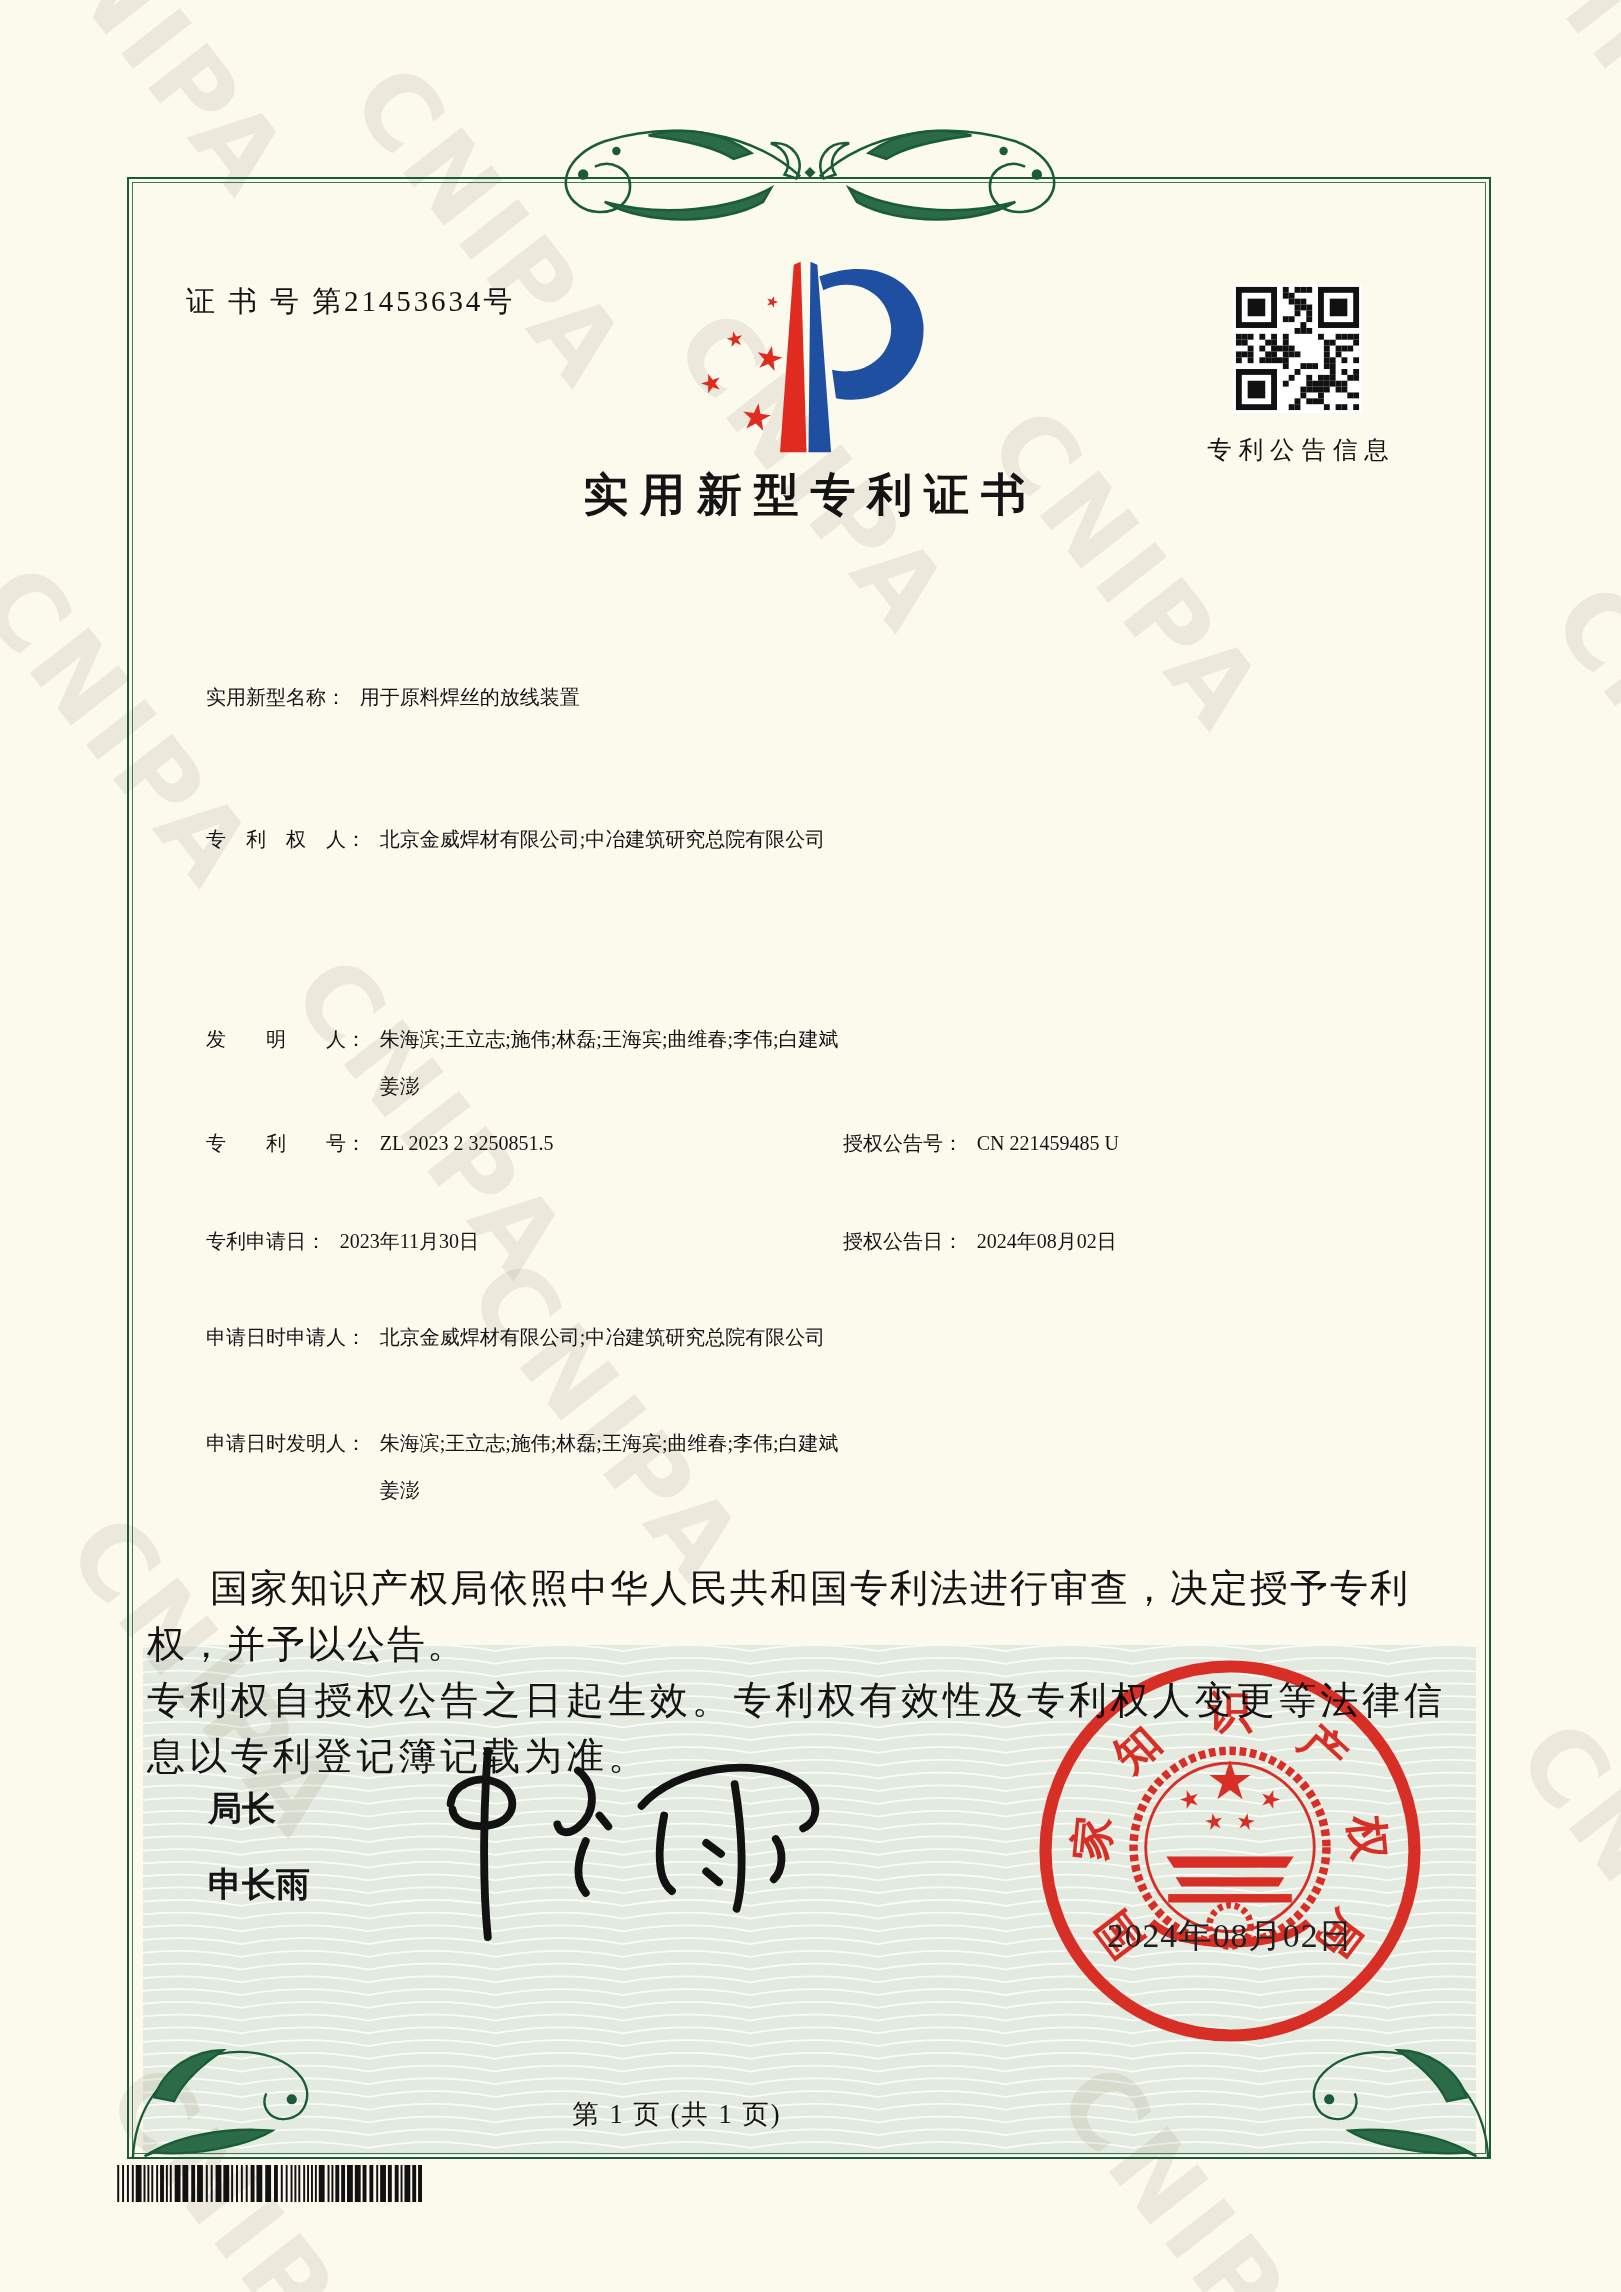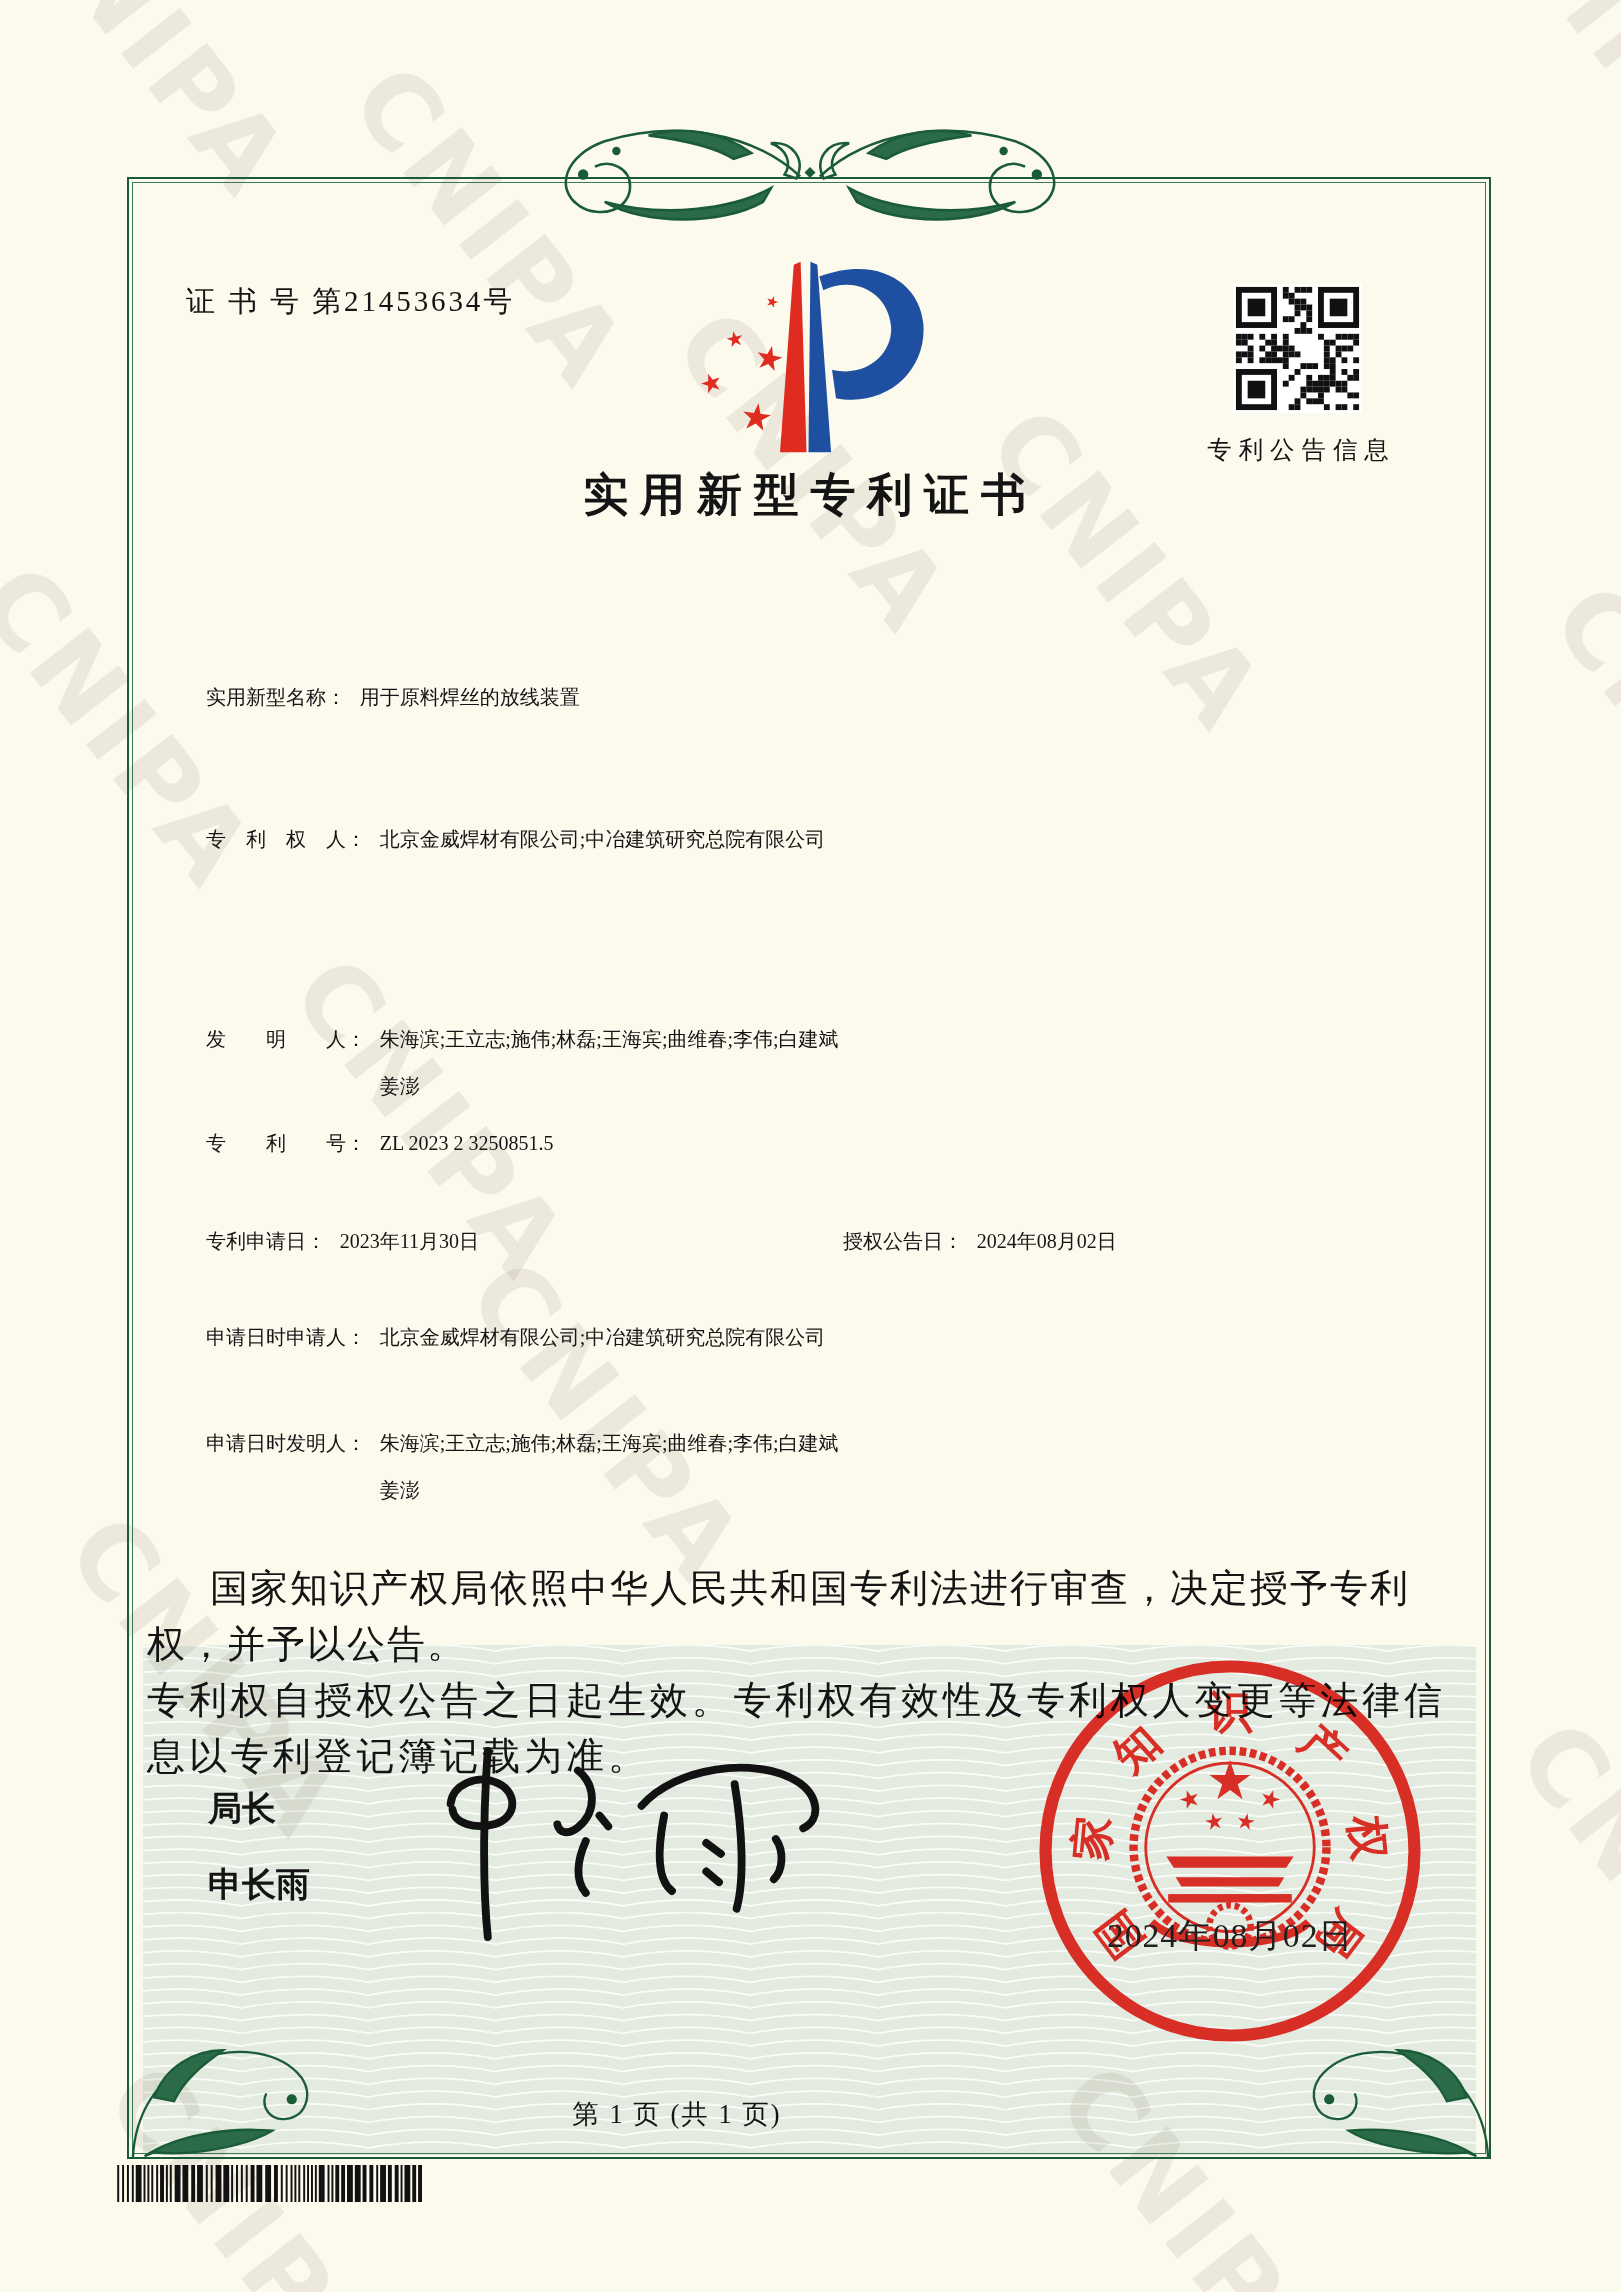--- a/index.html
+++ b/index.html
@@ -309,20 +309,21 @@
       <span class="lbl">专　利　权　人：</span><span class="val">北京金威焊材有限公司;中冶建筑研究总院有限公司</span>
     </div>
 
 
     <div class="row" style="top:1016px">
       <span class="lbl">发　　明　　人：</span><span class="val"><span>朱海滨;王立志;施伟;林磊;王海宾;曲维春;李伟;白建斌</span><br><span>姜澎</span></span>
     </div>
 
     <div class="row" style="top:1120px">
       <span class="lbl">专　　利　　号：</span><span class="val">ZL 2023 2 3250851.5</span>
+      <span class="cell2"><span class="lbl">授权公告号：</span><span class="val">CN 221459485 U</span></span>
     </div>
 
     <div class="row" style="top:1218px">
       <span class="lbl">专利申请日：</span><span class="val">2023年11月30日</span>
       <span class="cell2"><span class="lbl">授权公告日：</span><span class="val">2024年08月02日</span></span>
     </div>
 
     <div class="row" style="top:1314px">
       <span class="lbl">申请日时申请人：</span><span class="val">北京金威焊材有限公司;中冶建筑研究总院有限公司</span>
     </div>

